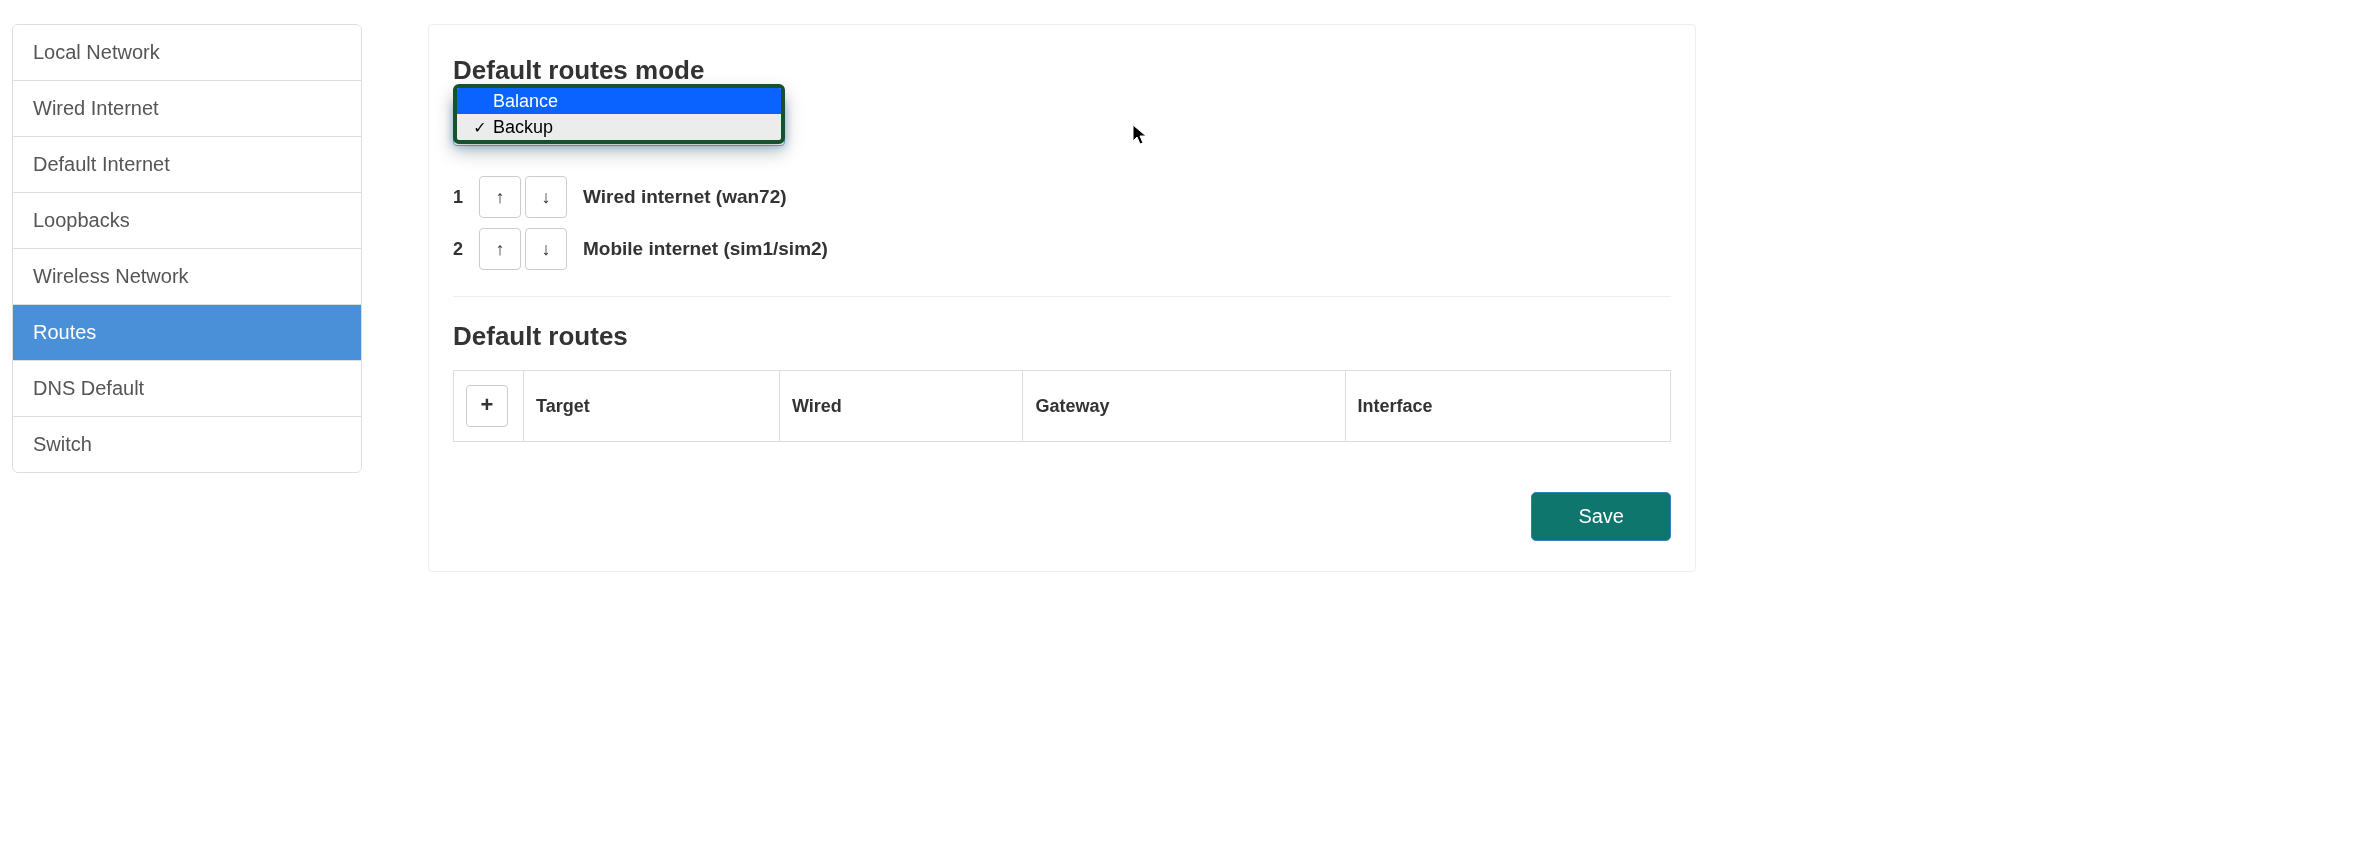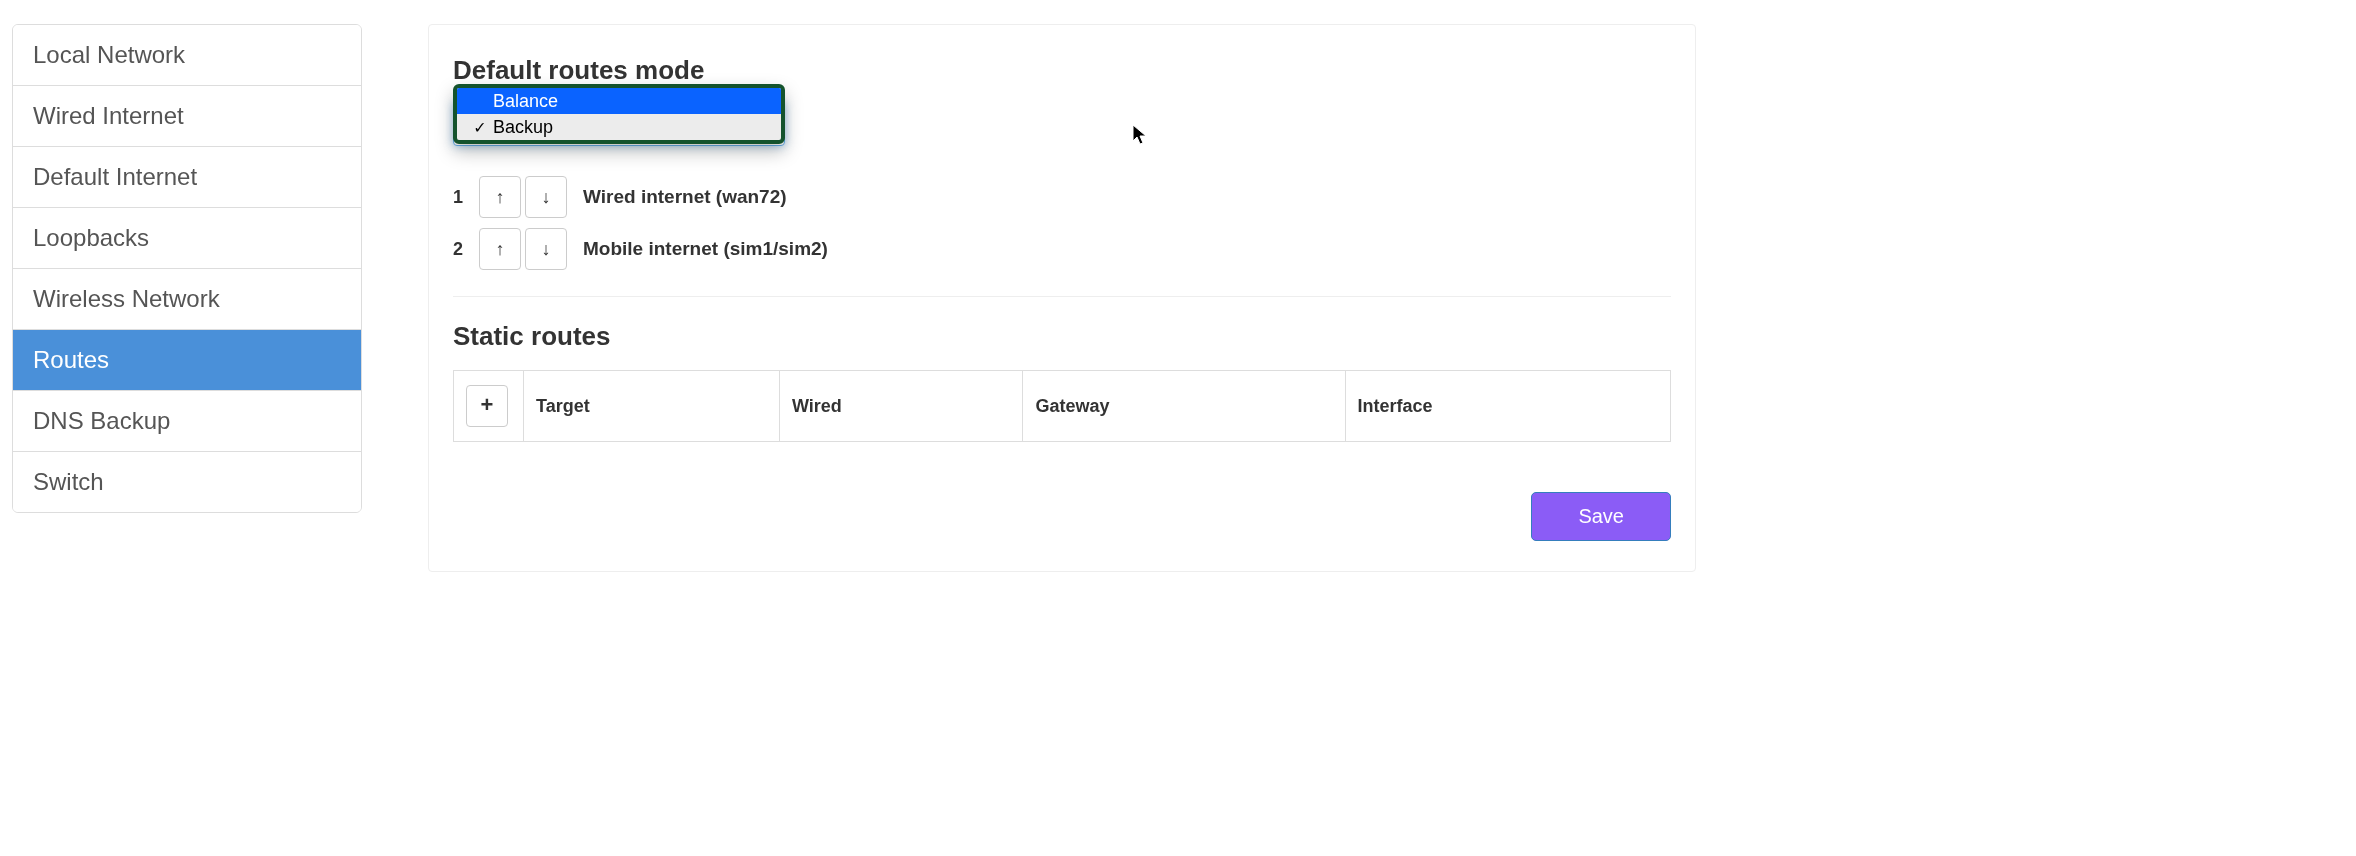--- a/index.html
+++ b/index.html
@@ -21,21 +21,21 @@
     width: 350px;
     border: 1px solid #ddd;
     border-radius: 6px;
     overflow: hidden;
     background: #fff;
     flex: 0 0 auto;
   }
   .sidebar-item {
     padding: 16px 20px;
     border-bottom: 1px solid #ddd;
-    font-size: 24px;
+    font-size: 20px;
     color: #555;
     cursor: pointer;
     background: #fff;
   }
   .sidebar-item:last-child { border-bottom: none; }
   .sidebar-item.active {
     background: #4a90d9;
     color: #fff;
   }
   .main {
@@ -193,21 +193,21 @@
     color: #333;
     display: inline-block;
   }
 
   .save-row {
     display: flex;
     justify-content: flex-end;
     margin: 50px 24px 0 24px;
   }
   .save-btn {
-    background: #8b5cf6;
+    background: #0f766e;
     color: #fff;
     border: 1px solid #357ebd;
     border-radius: 5px;
     padding: 12px 46px;
     font-size: 20px;
     cursor: pointer;
   }
 
   .cursor {
     position: absolute;
@@ -223,21 +223,21 @@
 <body>
 
 <div class="container">
   <div class="sidebar">
     <div class="sidebar-item"><span>Local Network</span></div>
     <div class="sidebar-item"><span>Wired Internet</span></div>
     <div class="sidebar-item"><span>Default Internet</span></div>
     <div class="sidebar-item"><span>Loopbacks</span></div>
     <div class="sidebar-item"><span>Wireless Network</span></div>
     <div class="sidebar-item active"><span>Routes</span></div>
-    <div class="sidebar-item"><span>DNS Backup</span></div>
+    <div class="sidebar-item"><span>DNS Default</span></div>
     <div class="sidebar-item"><span>Switch</span></div>
   </div>
 
   <div class="main">
     <div class="section-title">Default routes mode</div>
 
     <div class="select-wrap">
       <div class="select-box">
         <span>Backup</span>
       </div>
@@ -267,21 +267,21 @@
         <span class="route-index">2</span>
         <span class="arrow-btn"><span>↑</span></span>
         <span class="arrow-btn"><span>↓</span></span>
         <span class="route-label">Mobile internet (sim1/sim2)</span>
       </div>
     </div>
 
     <hr class="divider">
 
     <div class="static-routes">
-      <div class="section-title" style="margin-left:0">Static routes</div>
+      <div class="section-title" style="margin-left:0">Default routes</div>
       <table class="routes-table">
         <tbody>
             <tr>
           <th class="add-col">
             <span class="add-btn"><span>+</span></span>
           </th>
           <th>Target</th>
           <th>Wired</th>
           <th>Gateway</th>
           <th>Interface</th>

